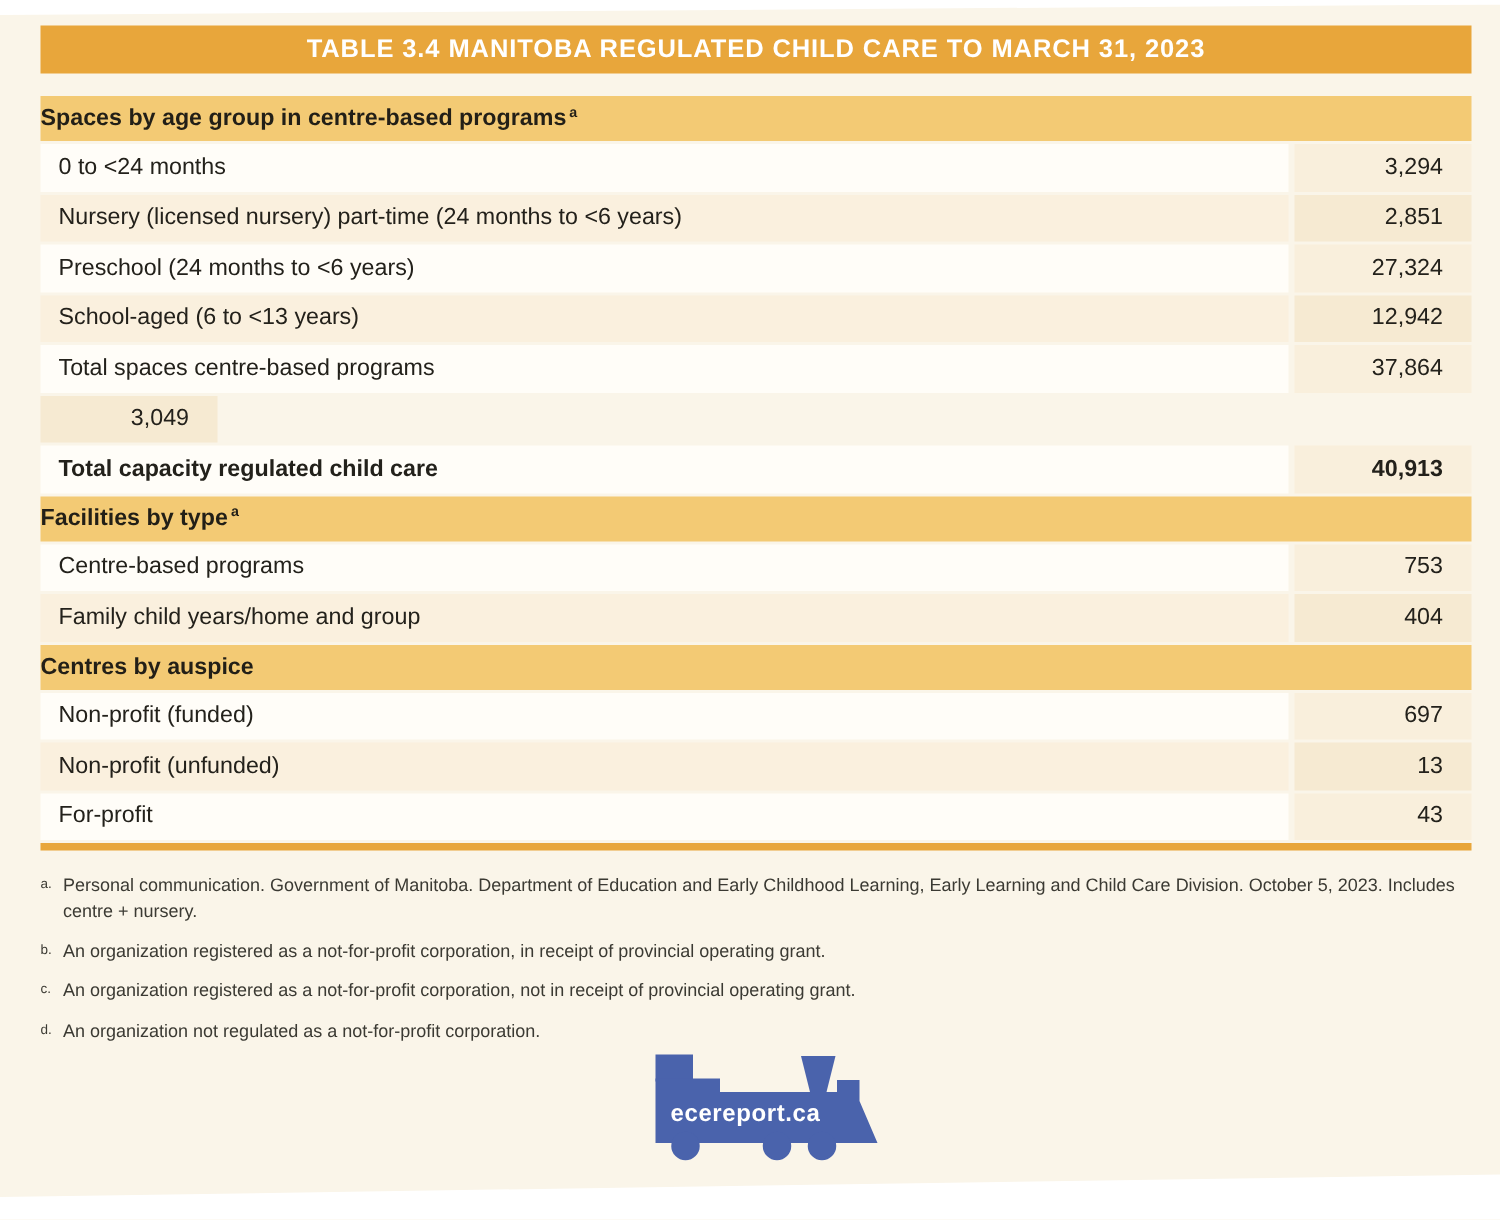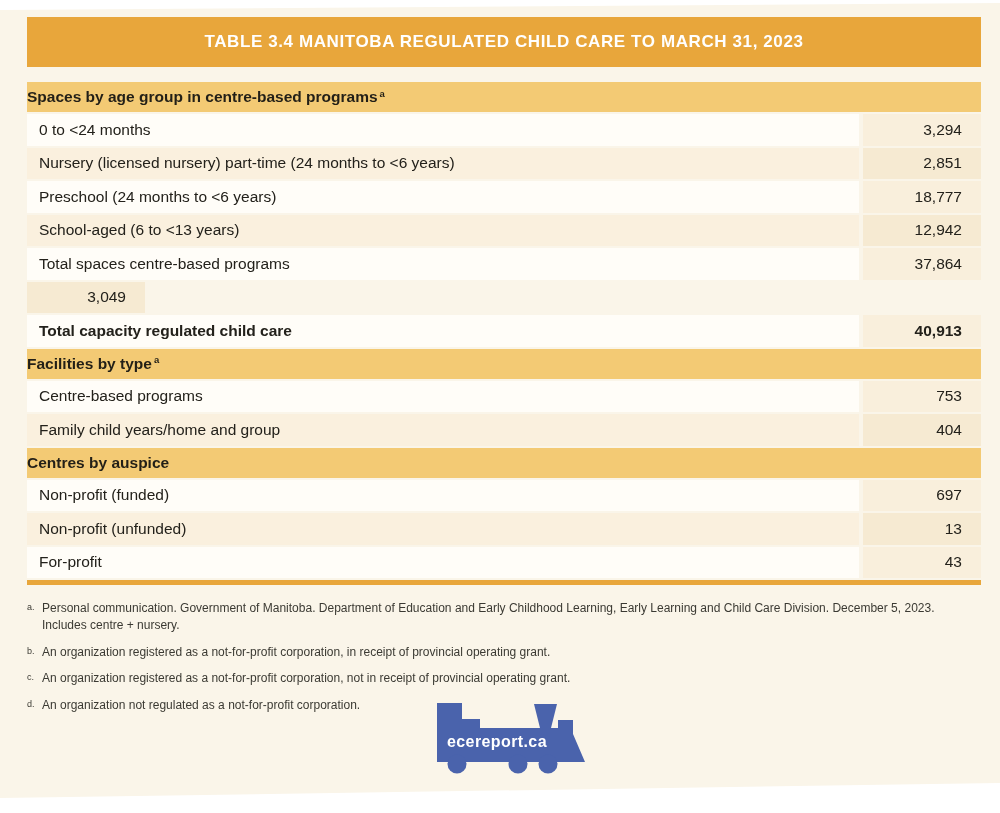--- a/index.html
+++ b/index.html
@@ -8,21 +8,21 @@
     background:#ffffff;
     font-family:"Liberation Sans","DejaVu Sans",sans-serif;
   }
   .page{
     position:absolute;inset:0;
     background:var(--page-bg,#FAF5E9);
     clip-path:polygon(0 10px,1000px 3px,1000px 783px,0 798px);
   }
   .table-wrap{position:absolute;left:27px;top:17px;width:954px;}
   .title-bar{
-    height:50px;background:var(--gold,#E8A63B);
+    height:32px;background:var(--gold,#E8A63B);
     display:flex;align-items:center;justify-content:center;
     color:#ffffff;font-weight:bold;font-size:17px;letter-spacing:.6px;
     margin-bottom:15px;
   }
   .section-header{
     height:30px;background:var(--band,#F3CA74);
     display:flex;align-items:center;
     font-weight:bold;font-size:15.5px;color:#221F17;
     margin-bottom:2px;
   }
@@ -80,21 +80,21 @@
         <div class="row alt-1">
           <div class="label">
             <span class="lbl">Nursery (licensed nursery) part-time (24 months to &lt;6 years)</span>
           </div>
           <div class="value">2,851</div>
         </div>
         <div class="row alt-0">
           <div class="label">
             <span class="lbl">Preschool (24 months to &lt;6 years)</span>
           </div>
-          <div class="value">18,777</div>
+          <div class="value">27,324</div>
         </div>
         <div class="row alt-1">
           <div class="label">
             <span class="lbl">School-aged (6 to &lt;13 years)</span>
           </div>
           <div class="value">12,942</div>
         </div>
         <div class="row alt-0">
           <div class="label">
             <span class="lbl">Total spaces centre-based programs</span>
@@ -145,21 +145,21 @@
           <div class="label">
             <span class="lbl">For-profit</span>
           </div>
           <div class="value">43</div>
         </div>
       </div>
     <div class="gold-bar"></div>
     <div class="footnotes" id="footnotes">
         <div class="footnote">
           <span class="marker">a.</span>
-          <span class="text">Personal communication. Government of Manitoba. Department of Education and Early Childhood Learning, Early Learning and Child Care Division. December 5, 2023. Includes centre + nursery.</span>
+          <span class="text">Personal communication. Government of Manitoba. Department of Education and Early Childhood Learning, Early Learning and Child Care Division. October 5, 2023. Includes centre + nursery.</span>
         </div>
         <div class="footnote">
           <span class="marker">b.</span>
           <span class="text">An organization registered as a not-for-profit corporation, in receipt of provincial operating grant.</span>
         </div>
         <div class="footnote">
           <span class="marker">c.</span>
           <span class="text">An organization registered as a not-for-profit corporation, not in receipt of provincial operating grant.</span>
         </div>
         <div class="footnote">

